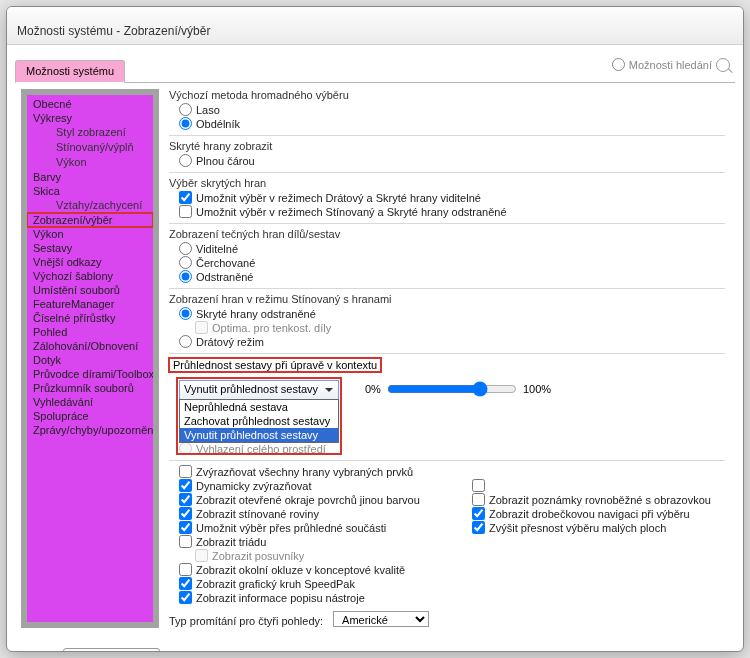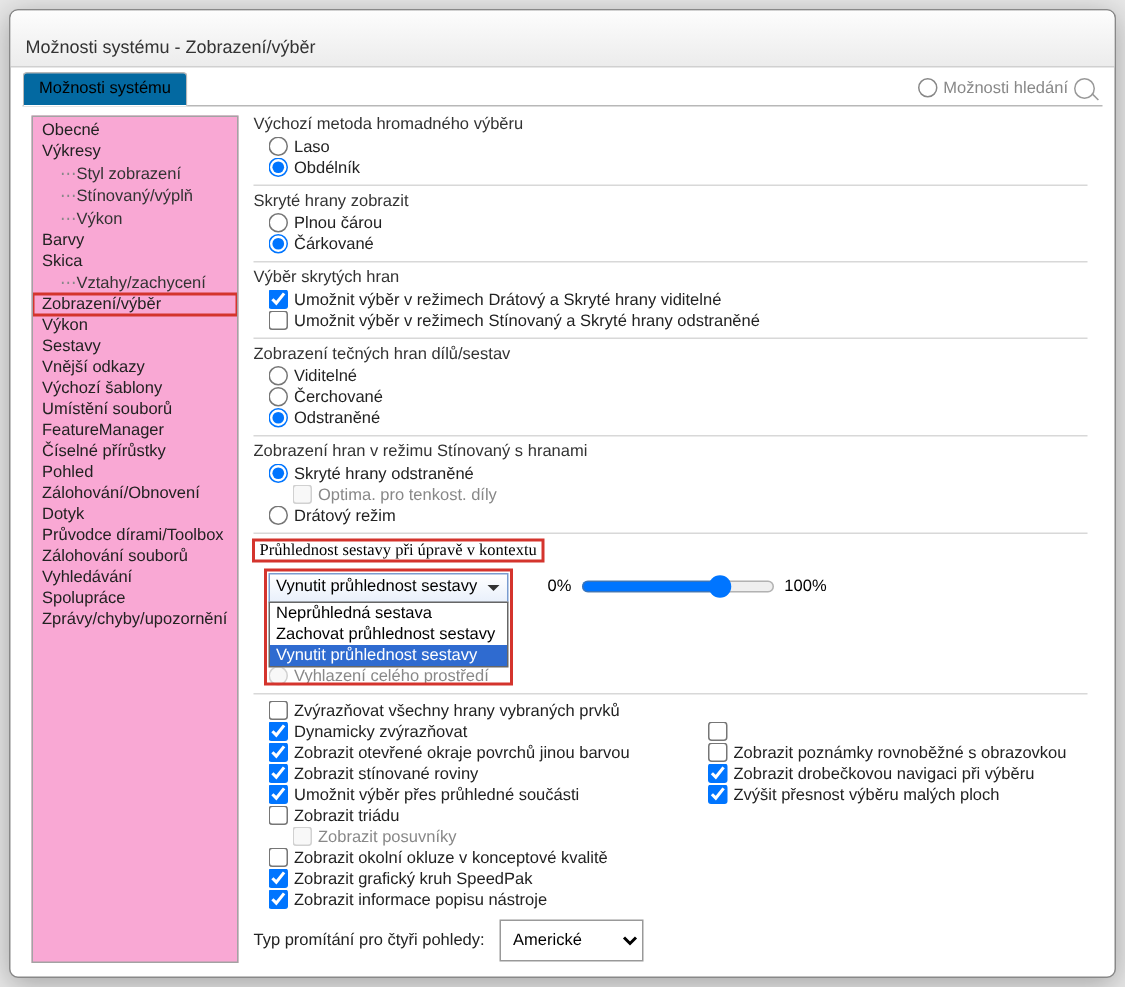--- a/index.html
+++ b/index.html
@@ -3,51 +3,51 @@
 <meta charset="utf-8">
 <style>
 * { box-sizing: border-box; margin: 0; padding: 0; font-family: "Segoe UI", Tahoma, sans-serif; font-size: 11px; }
 body { background: #e8e8e8; padding: 6px; }
 .window { background: #fff; border: 1px solid #888; border-radius: 6px; width: 738px; height: 646px; box-shadow: 0 4px 20px rgba(0,0,0,0.3), inset 0 0 0 1px rgba(255,255,255,0.6); display: flex; flex-direction: column; overflow: hidden; }
 .titlebar { background: linear-gradient(#fdfdfd,#ececec); border-bottom: 1px solid #d0d0d0; padding: 17px 10px 6px; display: flex; align-items: center; }
 .titlebar .title { color: #333; font-size: 12px; }
 .topbar { display: flex; align-items: center; padding: 2px 8px 0; }
 .tabs { display: flex; gap: 0; }
 .tab { padding: 4px 10px 5px; border: 1px solid #b8b8b8; border-bottom: none; background: linear-gradient(#fdfdfd,#f0f0f0); cursor: pointer; margin-right: -1px; position: relative; top: 1px; border-radius: 3px 3px 0 0; }
-.tab.active { background: #0369a1; border-bottom: 1px solid #fff; z-index: 2; }
+.tab.active { background: #f9a8d4; border-bottom: 1px solid #fff; z-index: 2; margin-top: 12px; }
 .searchbox { margin-left: auto; display: flex; align-items: center; gap: 4px; color: #888; border: 1px solid transparent; padding: 2px 4px; }
 .searchbox .mag { width: 14px; height: 14px; border: 1.4px solid #999; border-radius: 50%; position: relative; }
 .searchbox .mag::after { content: ""; position: absolute; width: 6px; height: 1.4px; background: #999; transform: rotate(45deg); right: -4px; bottom: -1px; }
 .gear { width: 13px; height: 13px; border: 1.2px solid #888; border-radius: 50%; position: relative; }
 .panelwrap { flex: 1; border-top: 1px solid #b8b8b8; margin: 0 8px 8px; background: #fff; display: flex; }
-.sidebar { width: 138px; border: 1px solid #a3a3a3; margin: 6px 4px 6px 6px; overflow-y: auto; padding: 2px 0; background:#f9a8d4; }
+.sidebar { width: 138px; border: 6px solid #a3a3a3; margin: 6px 4px 6px 6px; overflow-y: auto; padding: 2px 0; background:#d946ef; }
 .nav-item { padding: 1px 4px 1px 6px; cursor: pointer; white-space: nowrap; color:#222; }
 .nav-item.child { padding-left: 18px; color:#333; }
 .nav-item.child::before { content:"⋯"; color:#888; margin-right:2px; letter-spacing:-2px; }
 .nav-item.selected { outline: 2px solid #d4342d; outline-offset: -1px; }
 .content { flex: 1; padding: 6px 10px 6px 6px; overflow-y: auto; }
 .group { margin-bottom: 4px; }
 .group-title { color:#333; padding-bottom:2px; border-bottom:0; }
 .group-line { height:1px; background:#d8d8d8; margin: 2px 0 4px; }
-.opt { display:flex; align-items:center; gap:4px; padding: 0 0 1px 10px; color:#222; }
+.opt { display:flex; align-items:flex-end; gap:4px; padding: 0 0 1px 10px; color:#222; }
 .opt.sub { padding-left: 26px; color:#888; }
 .opt input { margin:0; }
-.hl-title { outline:2px solid #d4342d; outline-offset:-1px; padding:1px 4px; display:inline-block;font-family:Liberation Serif, serif; }
+.hl-title { outline:2px solid #d4342d; outline-offset:-1px; padding:1px 4px; display:inline-block; }
 .combo-wrap { position:relative; margin:4px 0 2px 10px; width:180px; }
 .combo { width:160px; height:20px; border:1px solid #7a9ccf; background:linear-gradient(#fff,#e9f0fb); padding:2px 18px 2px 4px; position:relative; cursor:pointer; }
 .combo::after { content:""; position:absolute; right:5px; top:7px; border:4px solid transparent; border-top-color:#333; }
 .dropdown { position:absolute; top:19px; left:0; width:160px; border:1px solid #666; background:#fff; z-index:10; }
 .dd-item { padding:1px 4px; cursor:pointer; }
 .dd-item.sel { background:#2f6bd0; color:#fff; }
 .dd-hl { outline:2px solid #d4342d; outline-offset:-1px; position:absolute; left:-2px; top:-2px; width:164px; height:76px; pointer-events:none; }
 .slider-row { display:flex; align-items:center; gap:6px; margin-top:4px; }
 .slider { width:130px; }
 .two-col { display:flex; gap:30px; }
 .col { flex:1; }
-.select { height:28px; border:1px solid #999; background:#fff; padding:1px 4px; }
+.select { height:16px; border:1px solid #999; background:#fff; padding:1px 4px; }
 .footer-left { padding:6px 0 8px 56px; }
 .btn { background:linear-gradient(#fdfdfd,#e6e6e6); border:1px solid #9a9a9a; border-radius:3px; padding:4px 14px; cursor:pointer; min-width:74px; }
 label { cursor:pointer; }
 </style>
 </head>
 <body>
 
 <div class="window">
   <div class="titlebar">
     <span class="title">Možnosti systému - Zobrazení/výběr</span>
@@ -79,21 +79,21 @@
         <div class="nav-item">Sestavy</div>
         <div class="nav-item">Vnější odkazy</div>
         <div class="nav-item">Výchozí šablony</div>
         <div class="nav-item">Umístění souborů</div>
         <div class="nav-item">FeatureManager</div>
         <div class="nav-item">Číselné přírůstky</div>
         <div class="nav-item">Pohled</div>
         <div class="nav-item">Zálohování/Obnovení</div>
         <div class="nav-item">Dotyk</div>
         <div class="nav-item">Průvodce dírami/Toolbox</div>
-        <div class="nav-item">Zálohování souborů</div>
+        <div class="nav-item">Průzkumník souborů</div>
         <div class="nav-item">Vyhledávání</div>
         <div class="nav-item">Spolupráce</div>
         <div class="nav-item">Zprávy/chyby/upozornění</div>
       </div>
 
     <div class="content">
 
       <div class="group">
         <div class="group-title">Výchozí metoda hromadného výběru</div>
         <div class="opt">
@@ -105,24 +105,20 @@
             <label>Obdélník</label>
           </div>
       </div>
       <div class="group-line"></div>
 
       <div class="group">
         <div class="group-title">Skryté hrany zobrazit</div>
         <div class="opt">
             <input type="radio" name="g2" style="">
             <label>Plnou čárou</label>
-          </div>
-        <div class="opt">
-            <input type="radio" name="g2" checked="" style="">
-            <label>Čárkované</label>
           </div>
       </div>
       <div class="group-line"></div>
 
       <div class="group">
         <div class="group-title">Výběr skrytých hran</div>
         <div class="opt">
             <input type="checkbox" checked="" style="">
             <label>Umožnit výběr v režimech Drátový a Skryté hrany viditelné</label>
           </div>

